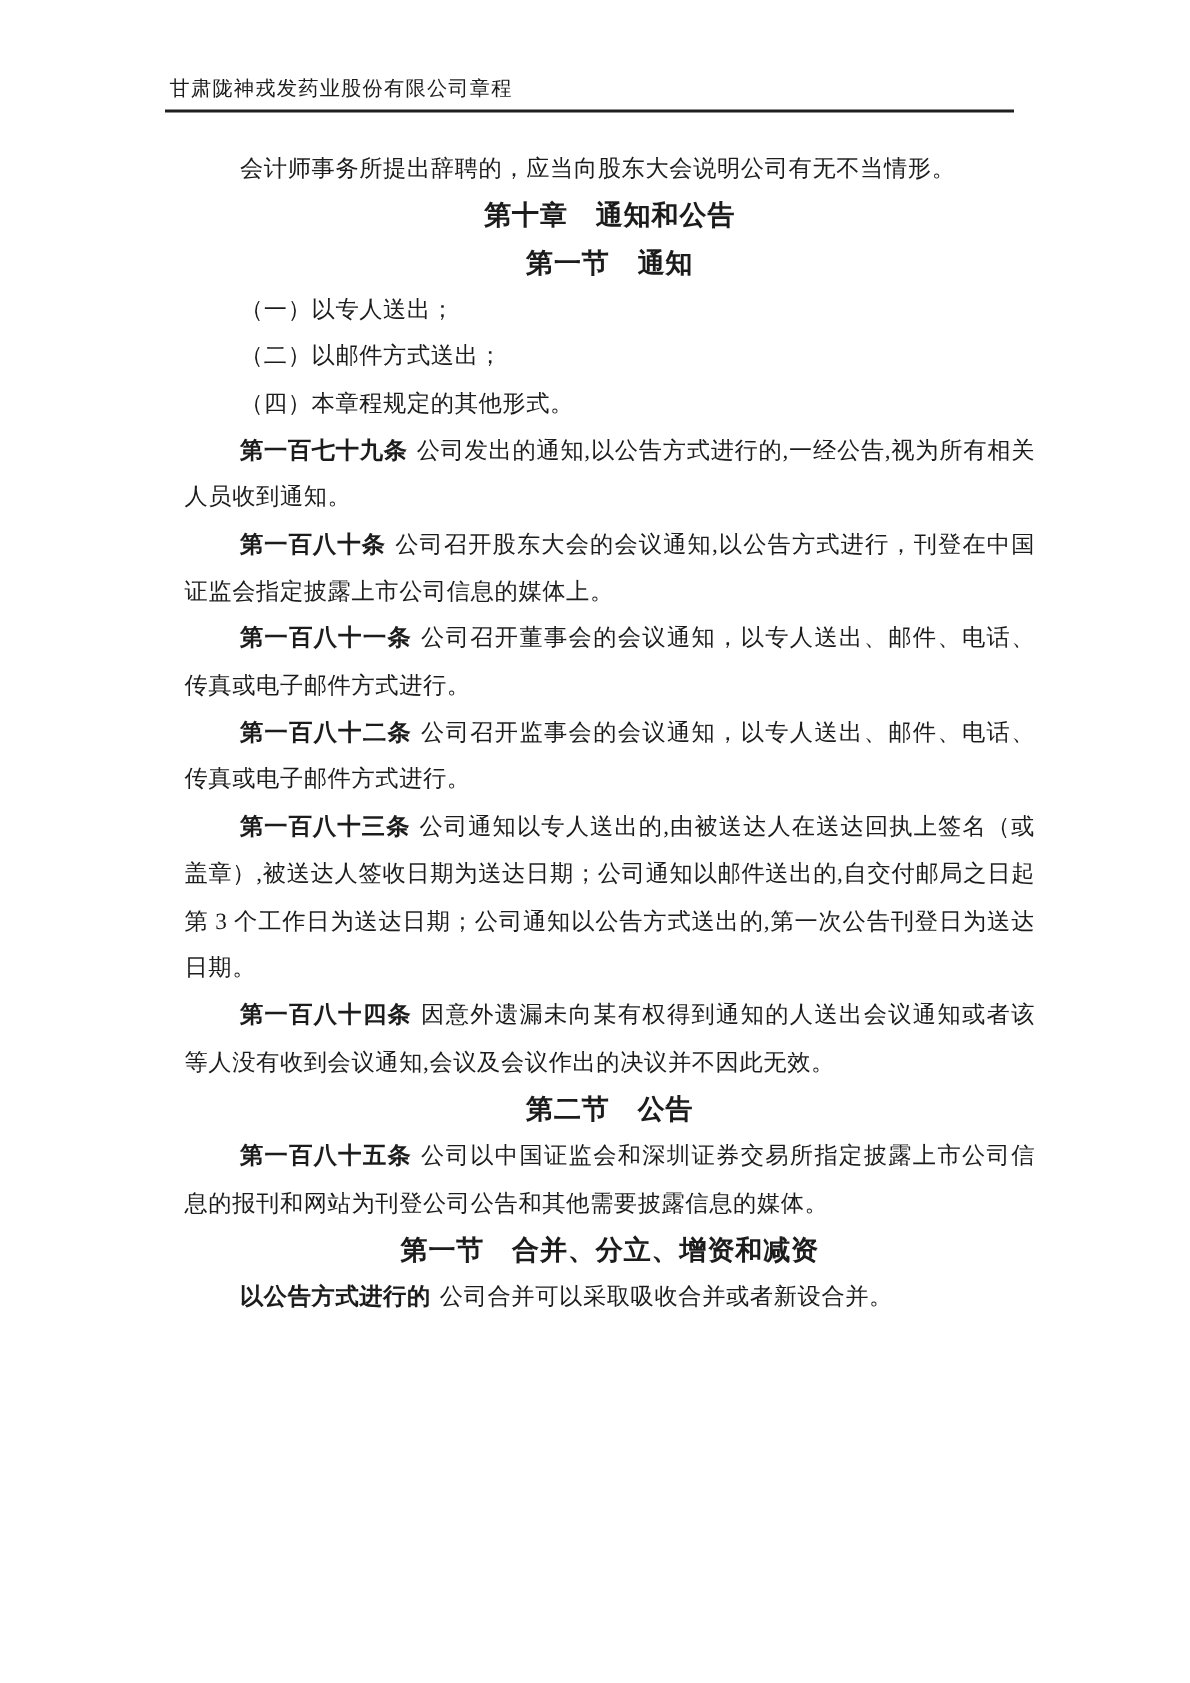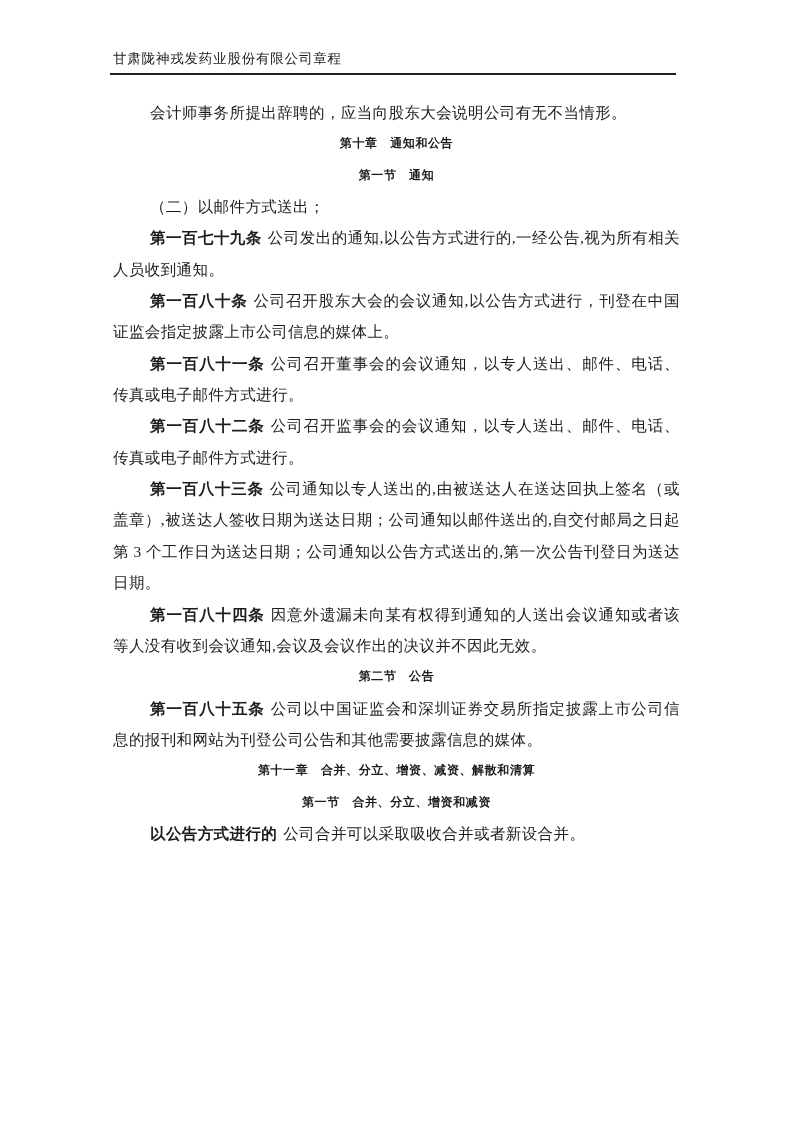--- a/index.html
+++ b/index.html
@@ -23,34 +23,34 @@
   }
   .header-rule {
     position: absolute;
     left: 110px;
     top: 73px;
     width: 566px;
     border-top: 2px solid #1f1f1f;
   }
   .content {
     position: absolute;
-    left: 113px;
+    left: 123px;
     top: 97px;
     width: 567px;
     font-size: 15.5px;
     line-height: 31.35px;
     letter-spacing: 0.4px;
     text-align: justify;
   }
   .content p { margin: 0; text-indent: 37px; }
   .content p.heading {
     text-indent: 0;
     text-align: center;
     font-weight: bold;
-    font-size: 12px;
+    font-size: 18px;
     letter-spacing: 0.6px;
   }
   .h-chap10  { margin-top: 12px; }
   .h-sec10a  { margin-top: 7px; margin-bottom: 4px; }
   .h-sec10b  { margin-top: 0;   margin-bottom: 0; }
   .h-chap11  { margin-top: 5px; }
   .h-sec11a  { margin-top: 8px; margin-bottom: 3px; }
   .art-label { font-weight: bold; margin-right: 6px; }
   .footer-pagenum {
     position: absolute;
@@ -73,21 +73,23 @@
 
   <div class="content">
 
     <p>会计师事务所提出辞聘的，应当向股东大会说明公司有无不当情形。</p>
 
     <p class="heading h-chap10">第十章　通知和公告</p>
 
     <p class="heading h-sec10a">第一节　通知</p>
 
 
+    <p>（一）以专人送出；</p>
     <p>（二）以邮件方式送出；</p>
+    <p>（四）本章程规定的其他形式。</p>
 
     <p>
       <span class="art-label">第一百七十九条</span><span>公司发出的通知,以公告方式进行的,一经公告,视为所有相关人员收到通知。</span>
     </p>
 
     <p>
       <span class="art-label">第一百八十条</span><span>公司召开股东大会的会议通知,以公告方式进行，刊登在中国证监会指定披露上市公司信息的媒体上。</span>
     </p>
 
     <p>
@@ -105,21 +107,20 @@
     <p>
       <span class="art-label">第一百八十四条</span><span>因意外遗漏未向某有权得到通知的人送出会议通知或者该等人没有收到会议通知,会议及会议作出的决议并不因此无效。</span>
     </p>
 
     <p class="heading h-sec10b">第二节　公告</p>
 
     <p>
       <span class="art-label">第一百八十五条</span><span>公司以中国证监会和深圳证券交易所指定披露上市公司信息的报刊和网站为刊登公司公告和其他需要披露信息的媒体。</span>
     </p>
 
-    <p class="heading h-chap11">第十一章　合并、分立、增资、减资、解散和清算</p>
 
     <p class="heading h-sec11a">第一节　合并、分立、增资和减资</p>
 
     <p>
       <span class="art-label">以公告方式进行的</span><span>公司合并可以采取吸收合并或者新设合并。</span>
     </p>
 
   </div>
 
   <div class="footer-pagenum">41</div>

